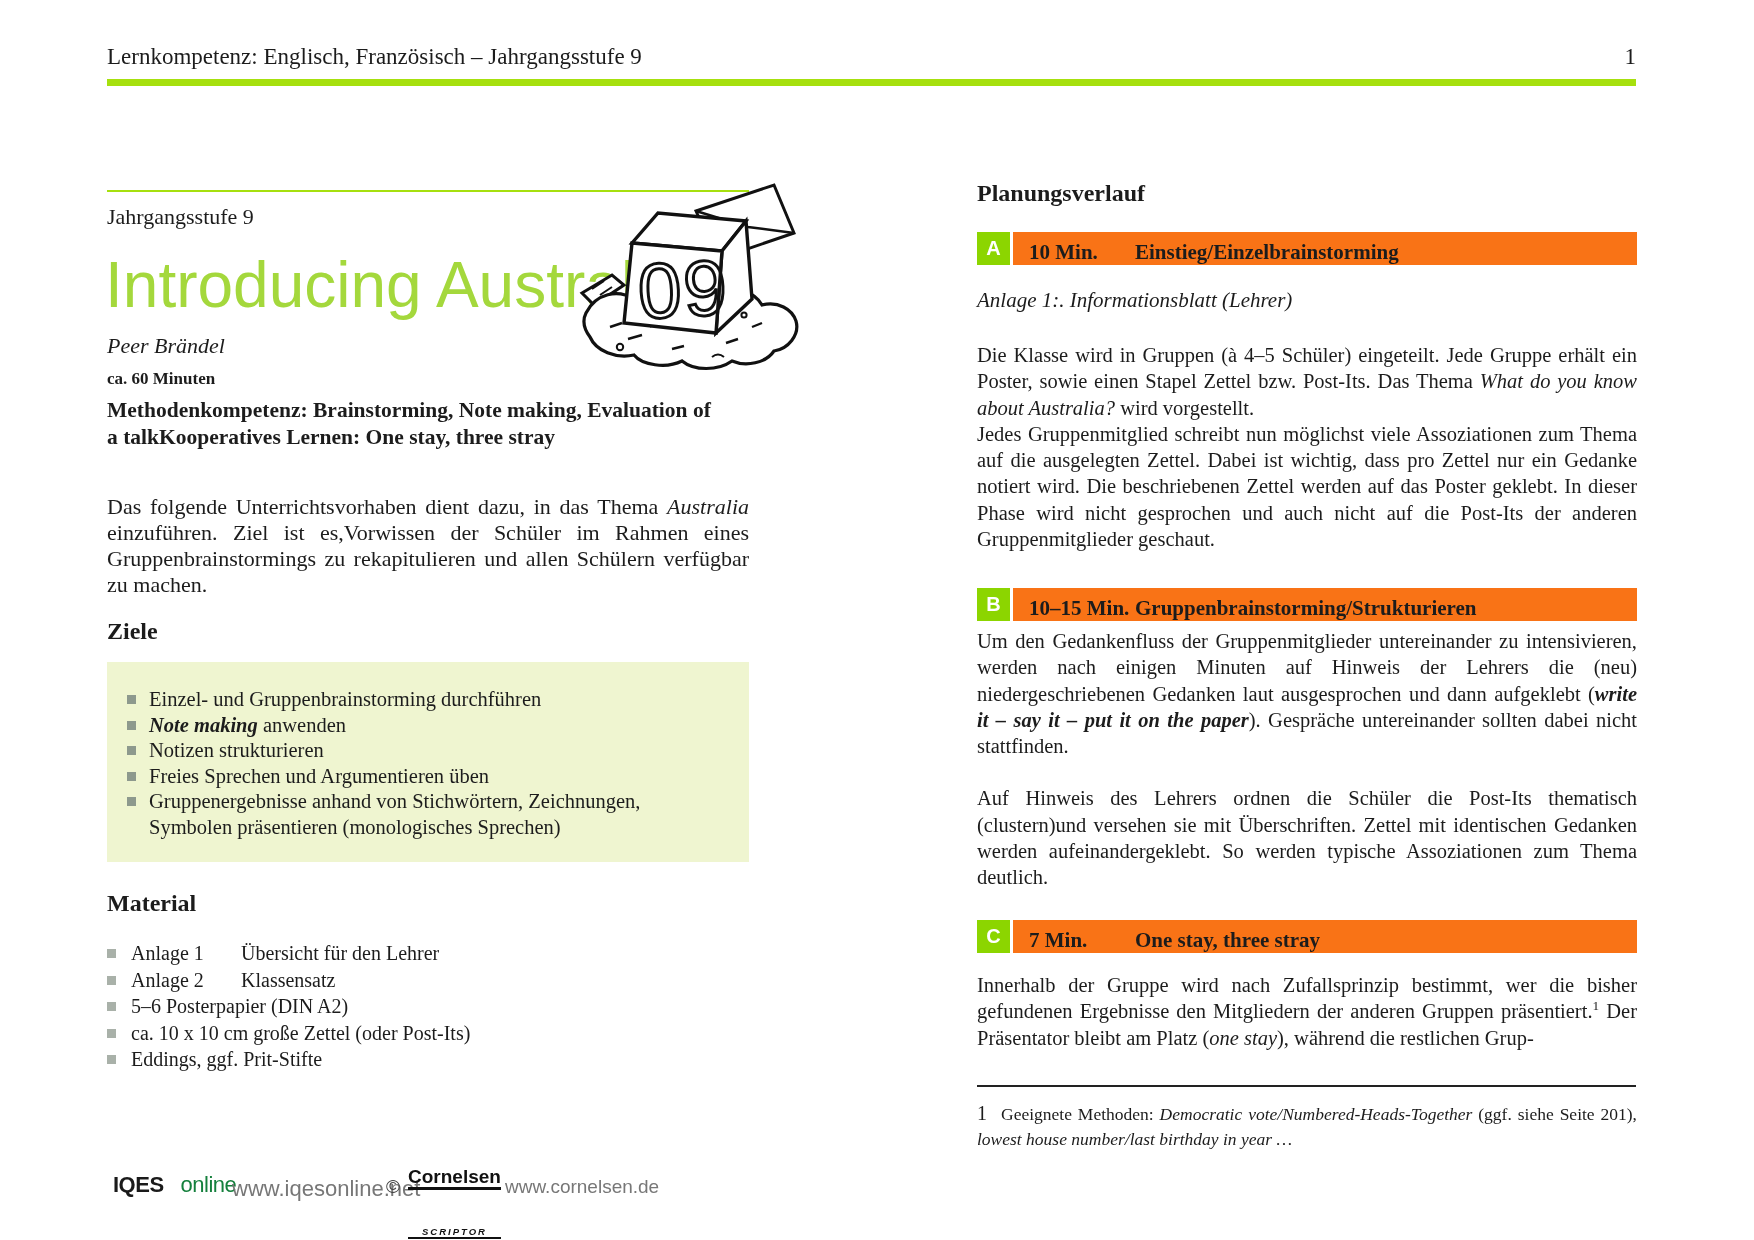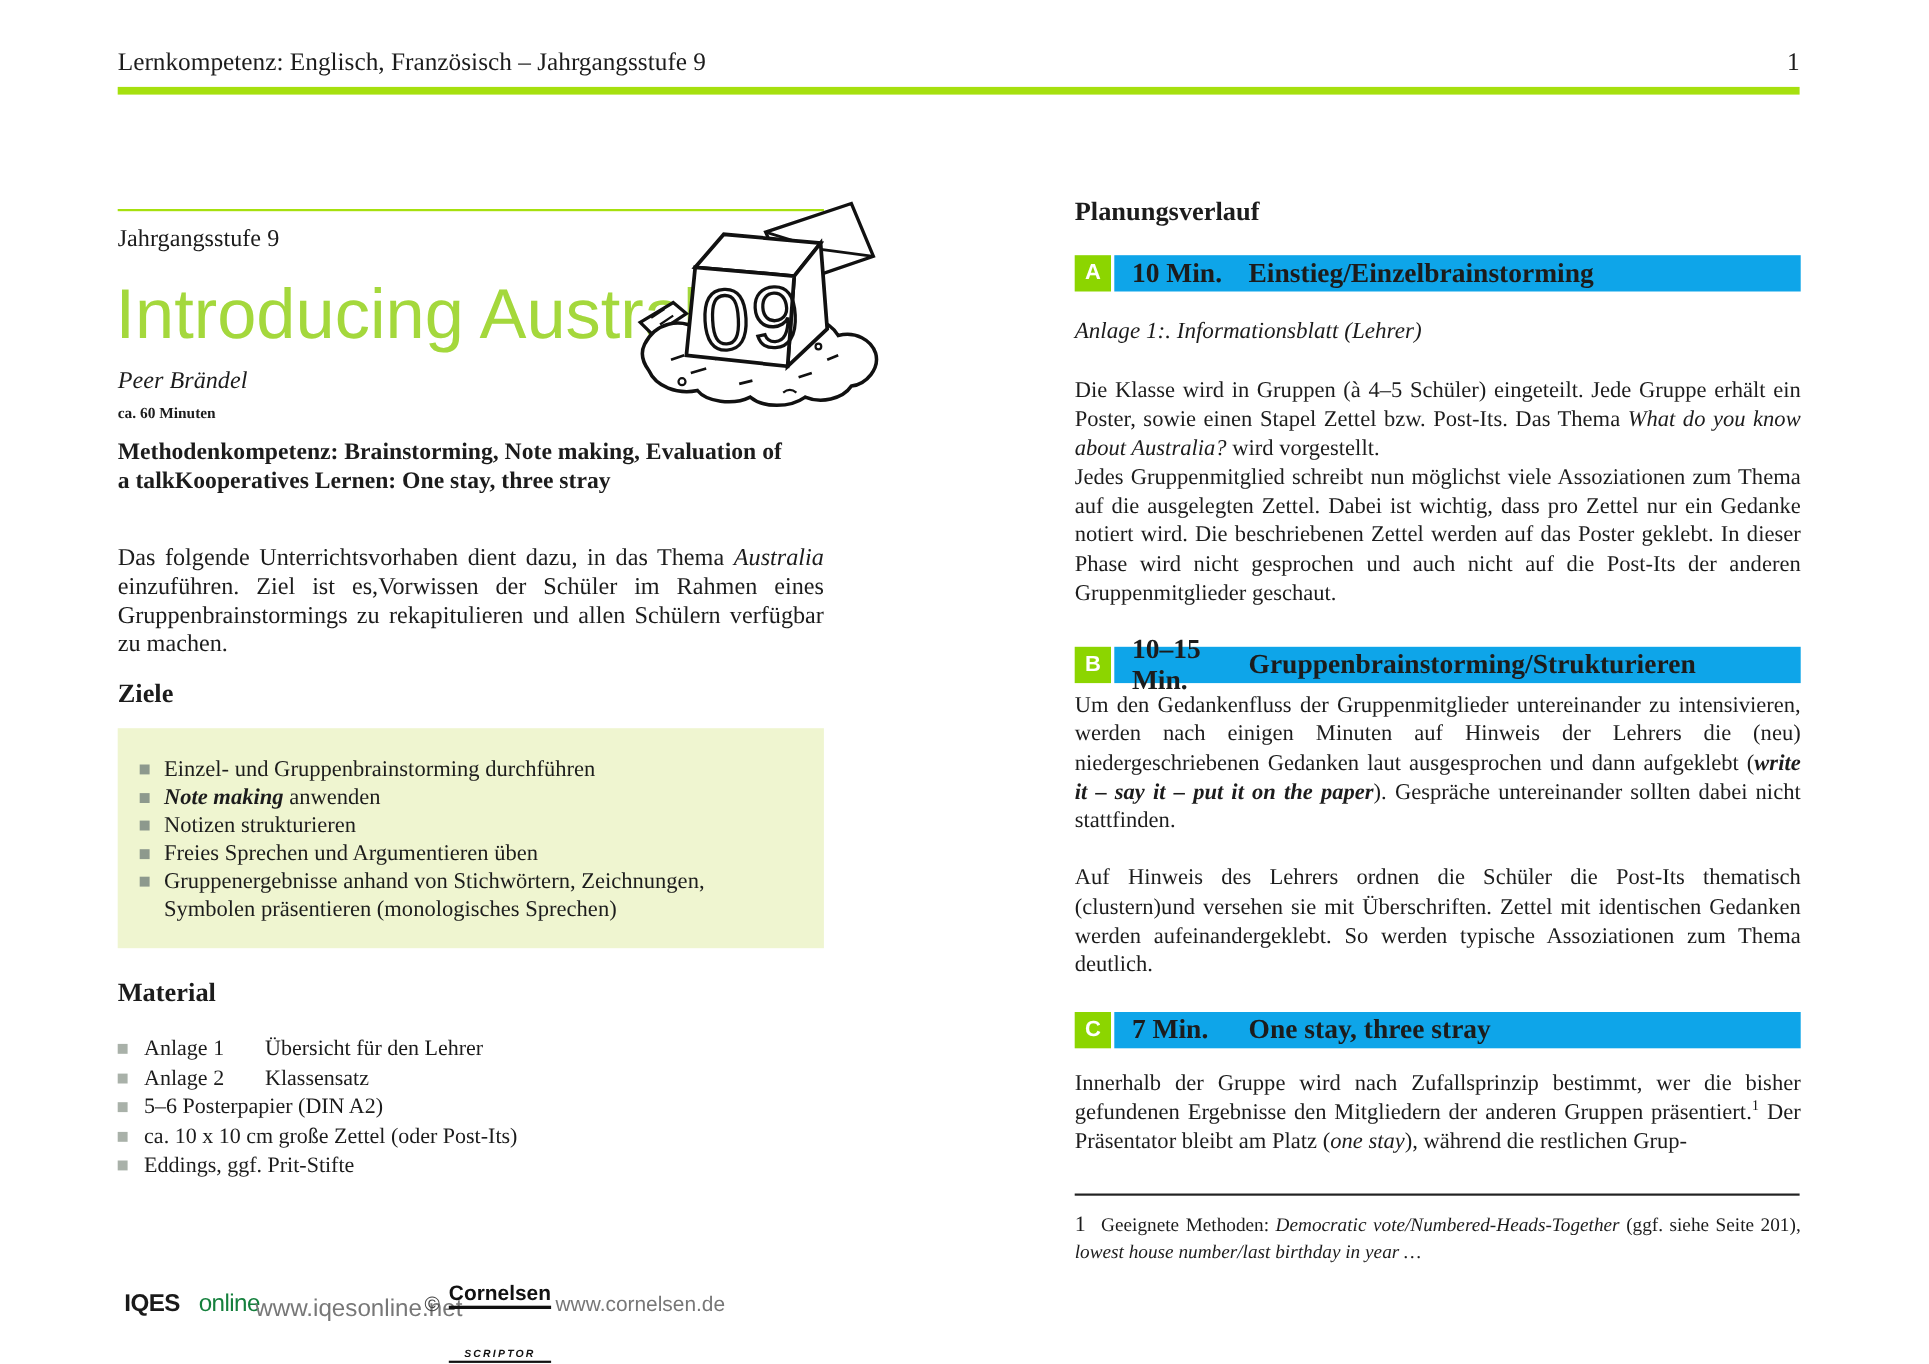--- a/index.html
+++ b/index.html
@@ -15,21 +15,21 @@
   .page-number{left:1560px;top:44px;width:76px;text-align:right;font-size:23px;}
   .header-rule{left:107px;top:79px;width:1529px;height:7px;background:#a6e00e;}
 
   
   .kicker-rule{left:107px;top:190px;width:642px;height:2px;background:#a6e00e;}
   .kicker{left:107px;top:204px;font-size:22px;}
   .lesson-title{left:105px;top:248px;font-size:64px;font-family:"Liberation Sans",sans-serif;
                 color:#a4d83c;}
   .illustration{left:576px;top:181px;width:232px;height:192px;}
   .author{left:107px;top:333px;font-size:22px;font-style:italic;}
-  .duration{left:107px;top:369px;font-size:14px;font-weight:bold;}
+  .duration{left:107px;top:369px;font-size:17px;font-weight:bold;}
   .competences{left:107px;top:397px;font-size:21.5px;font-weight:bold;line-height:27px;}
   .intro{left:107px;top:494px;width:642px;font-size:22px;line-height:26px;text-align:justify;}
   .section-heading{font-size:24px;font-weight:bold;}
   .goals-heading{left:107px;top:618px;}
   .goals-box{left:107px;top:662px;width:642px;height:200px;background:#eff5d0;
              box-sizing:border-box;padding:25px 24px 0 20px;}
   .goal-item{display:flex;font-size:20.5px;line-height:25.5px;}
   .goal-bullet{width:9px;height:9px;background:#8d998d;margin:8px 13px 0 0;flex:none;}
   .material-heading{left:107px;top:890px;}
   .material-list{left:107px;top:940px;width:642px;}
@@ -37,22 +37,22 @@
   .mat-bullet{width:9px;height:9px;background:#a9b1a9;margin:9px 15px 0 0;flex:none;}
   .mat-label{display:inline-block;min-width:110px;}
 
   
   .plan-heading{left:977px;top:180px;}
   .plan-bar{left:977px;width:660px;height:33px;display:flex;}
   .plan-bar-a{top:232px;} .plan-bar-b{top:588px;} .plan-bar-c{top:920px;}
   .plan-letter{width:33px;height:33px;background:#8cd500;color:#ffffff;
                font-family:"Liberation Sans",sans-serif;font-weight:bold;font-size:20px;
                display:flex;align-items:center;justify-content:center;margin-right:3px;flex:none;}
-  .plan-body{flex:1;background:#0ea5e9;display:flex;align-items:center;
-             padding-left:16px;font-weight:bold;font-size:25px;}
+  .plan-body{flex:1;background:#f97316;display:flex;align-items:flex-end;
+             padding-left:16px;font-weight:bold;font-size:21px;}
   .plan-time{width:106px;flex:none;}
   .step-sub{left:977px;top:288px;font-size:21px;font-style:italic;}
   .step-text{left:977px;width:660px;font-size:20.5px;line-height:26.3px;text-align:justify;}
   .step-text p{margin:0;}
   .step-a-text{top:342px;}
   .step-b-text{top:628px;} .step-b-text p + p{margin-top:26px;}
   .step-c-text{top:972px;}
   .footnote-rule{left:977px;top:1085px;width:659px;height:2px;background:#222222;}
   .footnote{left:977px;top:1101px;width:660px;font-size:17.5px;line-height:25px;text-align:justify;}
   .fn-marker{font-size:20px;margin-right:14px;}

